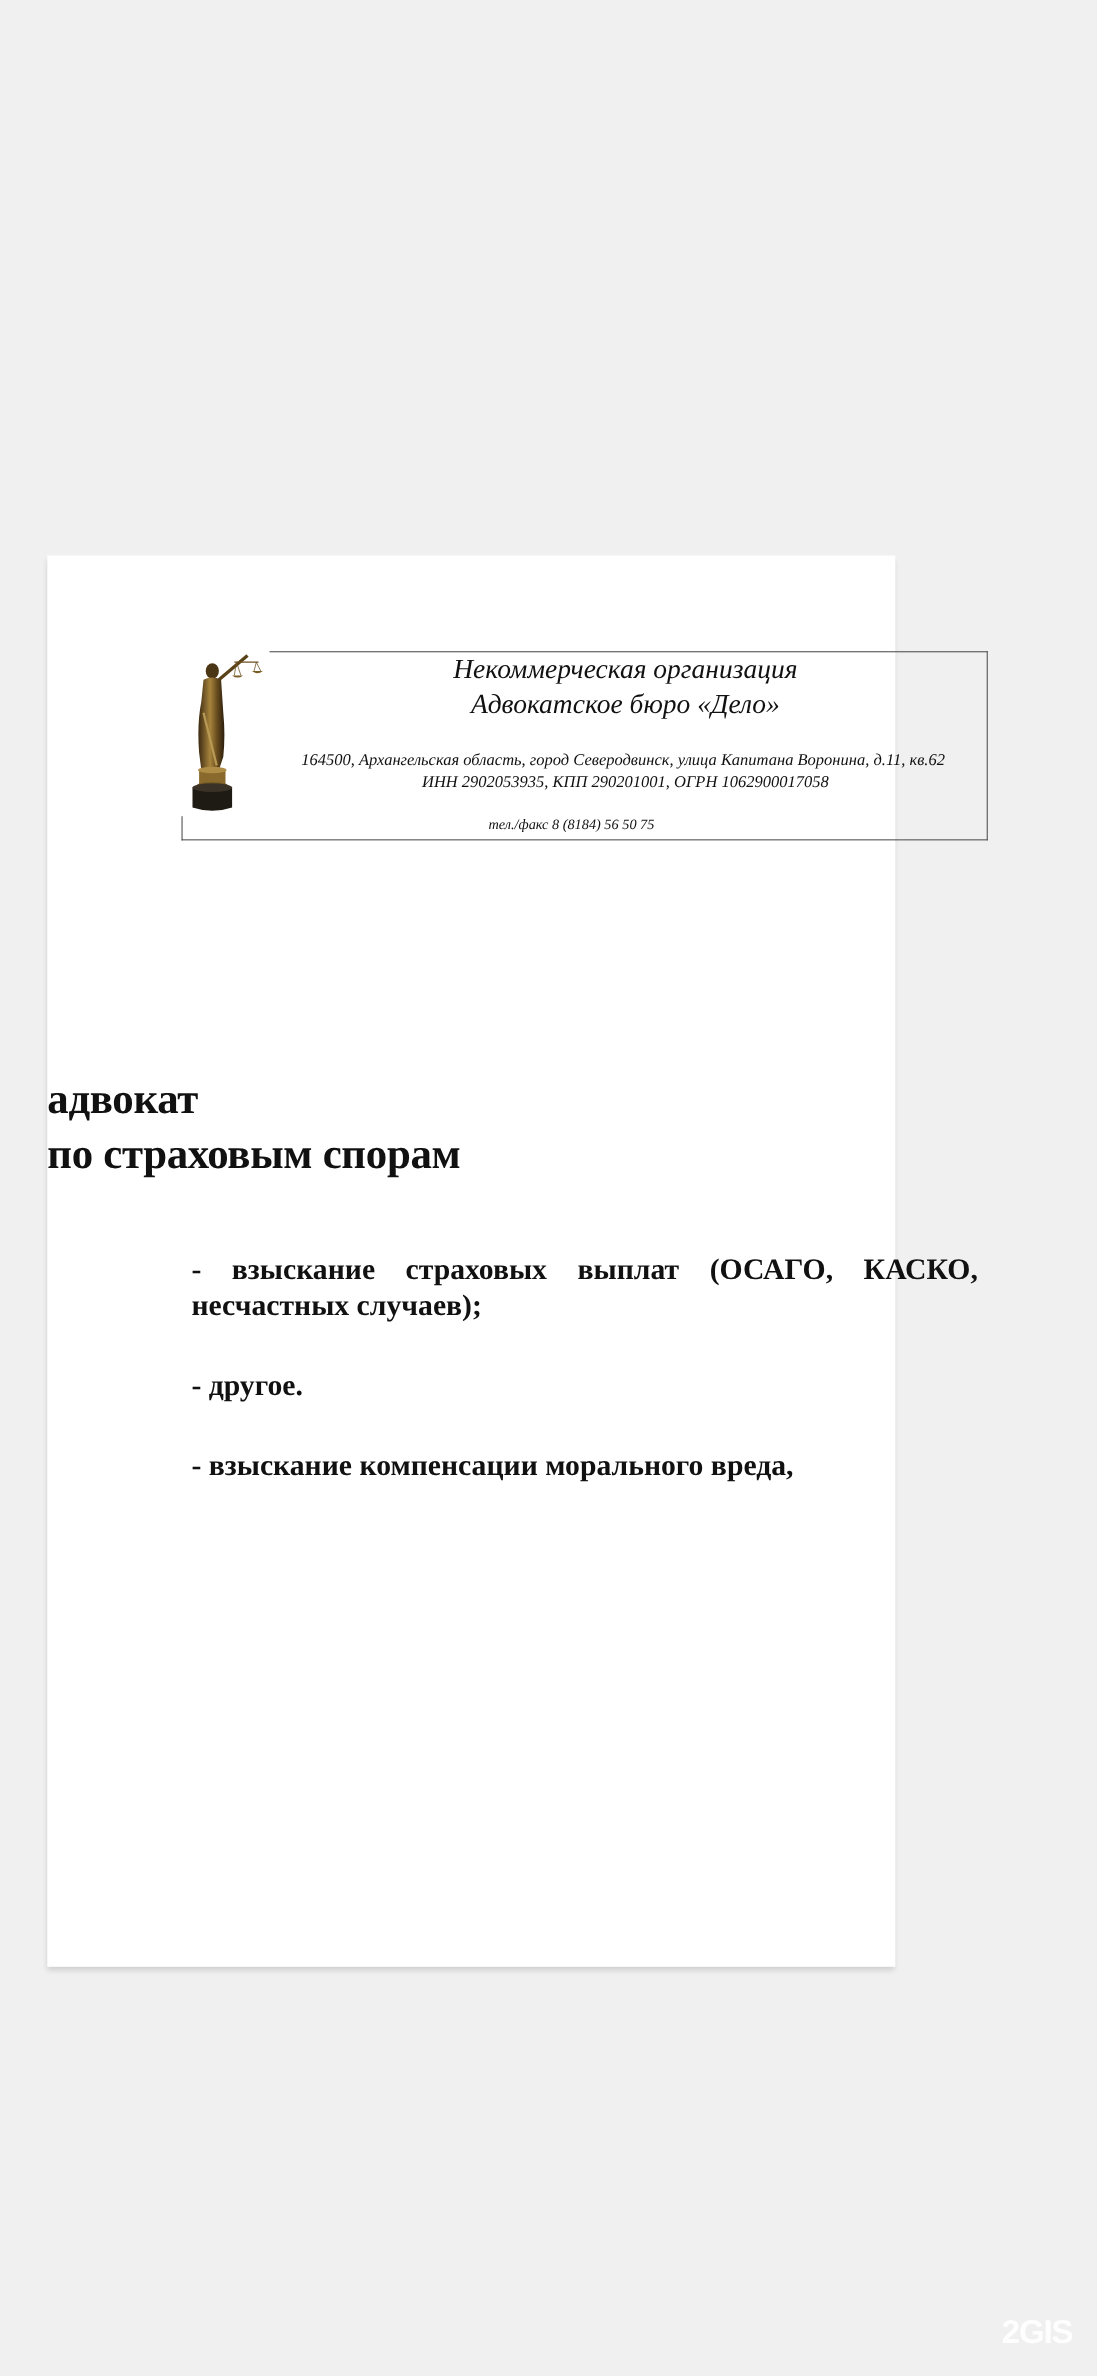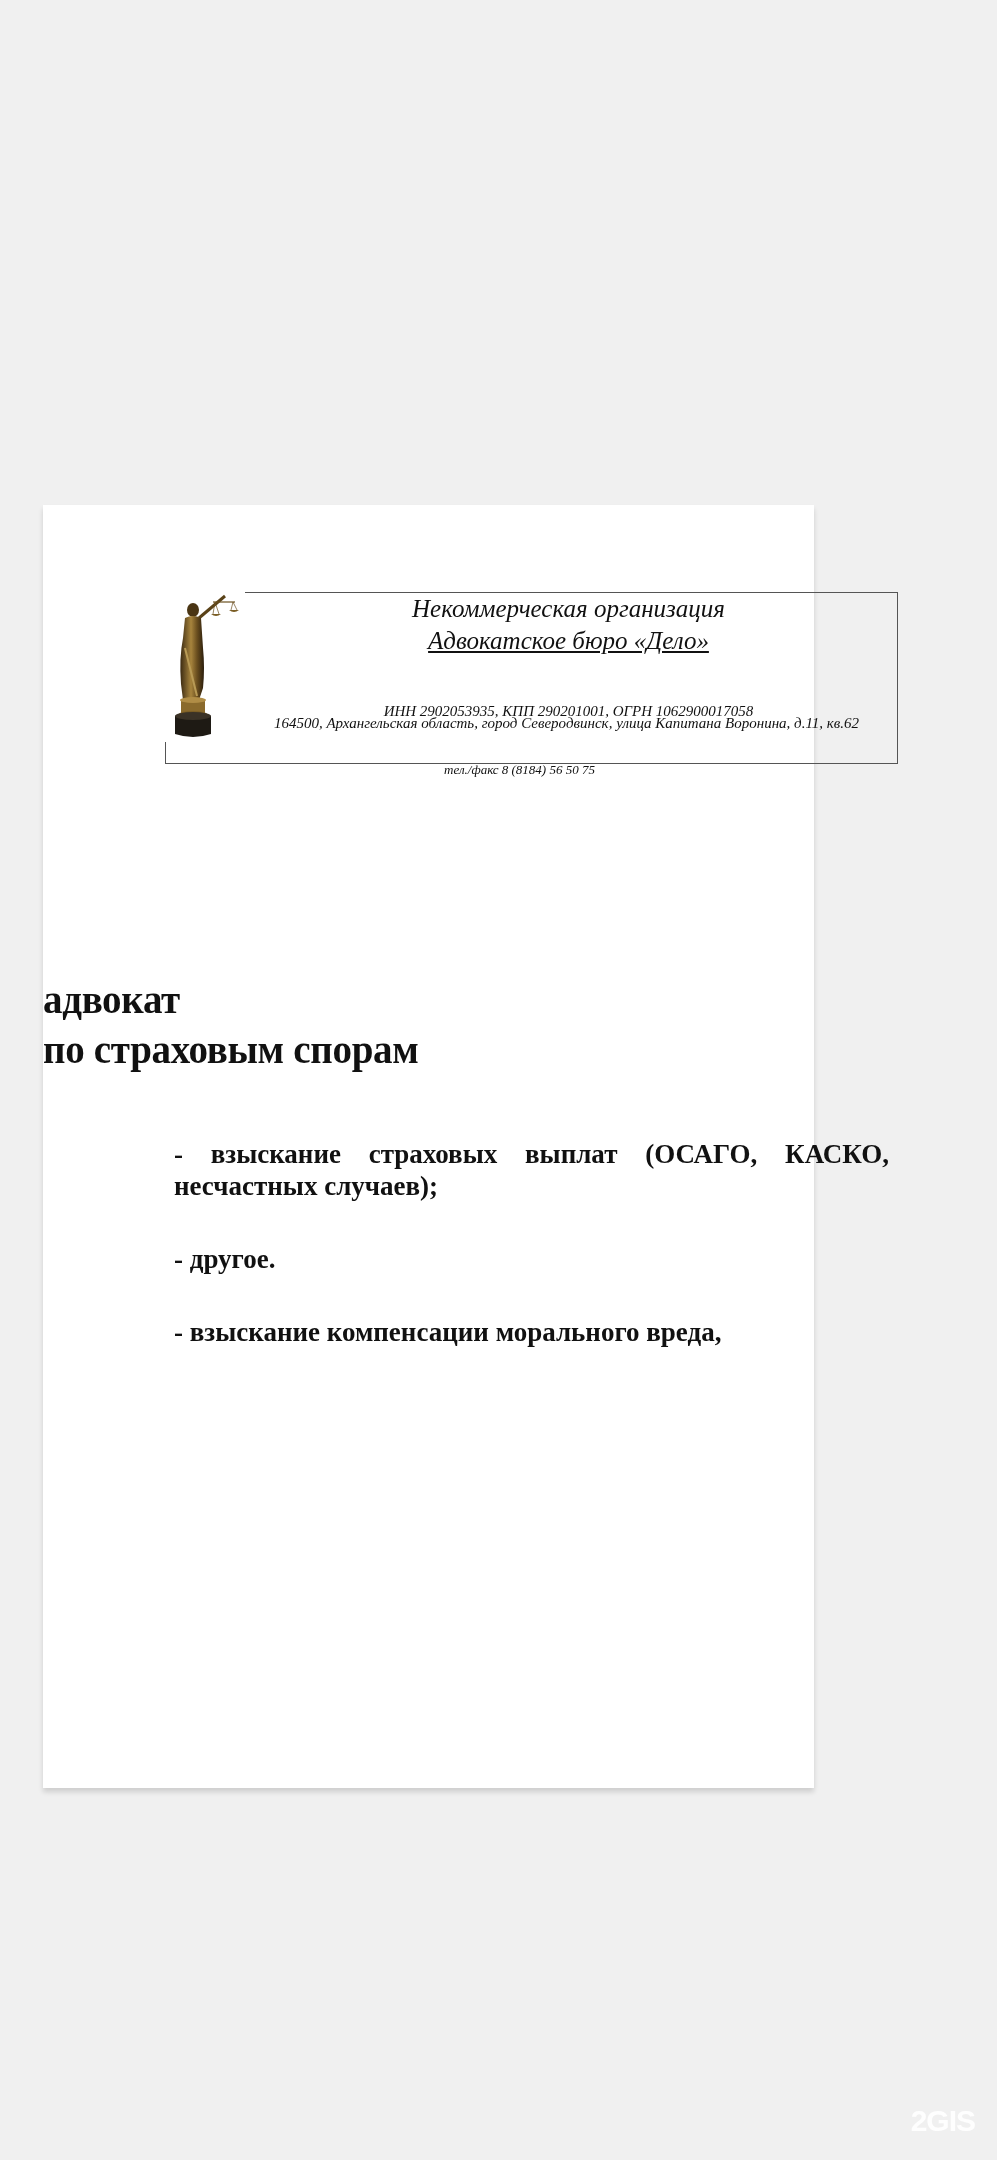--- a/index.html
+++ b/index.html
@@ -83,45 +83,42 @@
       top: 2px;
       font-size: 25px;
       line-height: 30px;
     }
     .lh-bureau {
       position: absolute;
       left: 0; right: 0;
       top: 34px;
       font-size: 25px;
       line-height: 30px;
-      text-decoration: underline;
     }
     .lh-address {
       position: absolute;
       left: -10px; right: -6px;
       top: 90px;
       font-size: 15px;
       line-height: 19px;
       white-space: nowrap;
-      margin-top: 32px;
     }
     .lh-ids {
       position: absolute;
       left: 0; right: 0;
       top: 110px;
       font-size: 15px;
       line-height: 19px;
     }
     .lh-phone {
       position: absolute;
       left: 0; right: 98px;
       top: 150px;
       font-size: 13px;
       line-height: 16px;
-      margin-top: 20px;
     }
     
     .heading {
       position: absolute;
       left: 0;
       right: 0;
       top: 470px;
       font-weight: bold;
       font-size: 39px;
       line-height: 50px;

